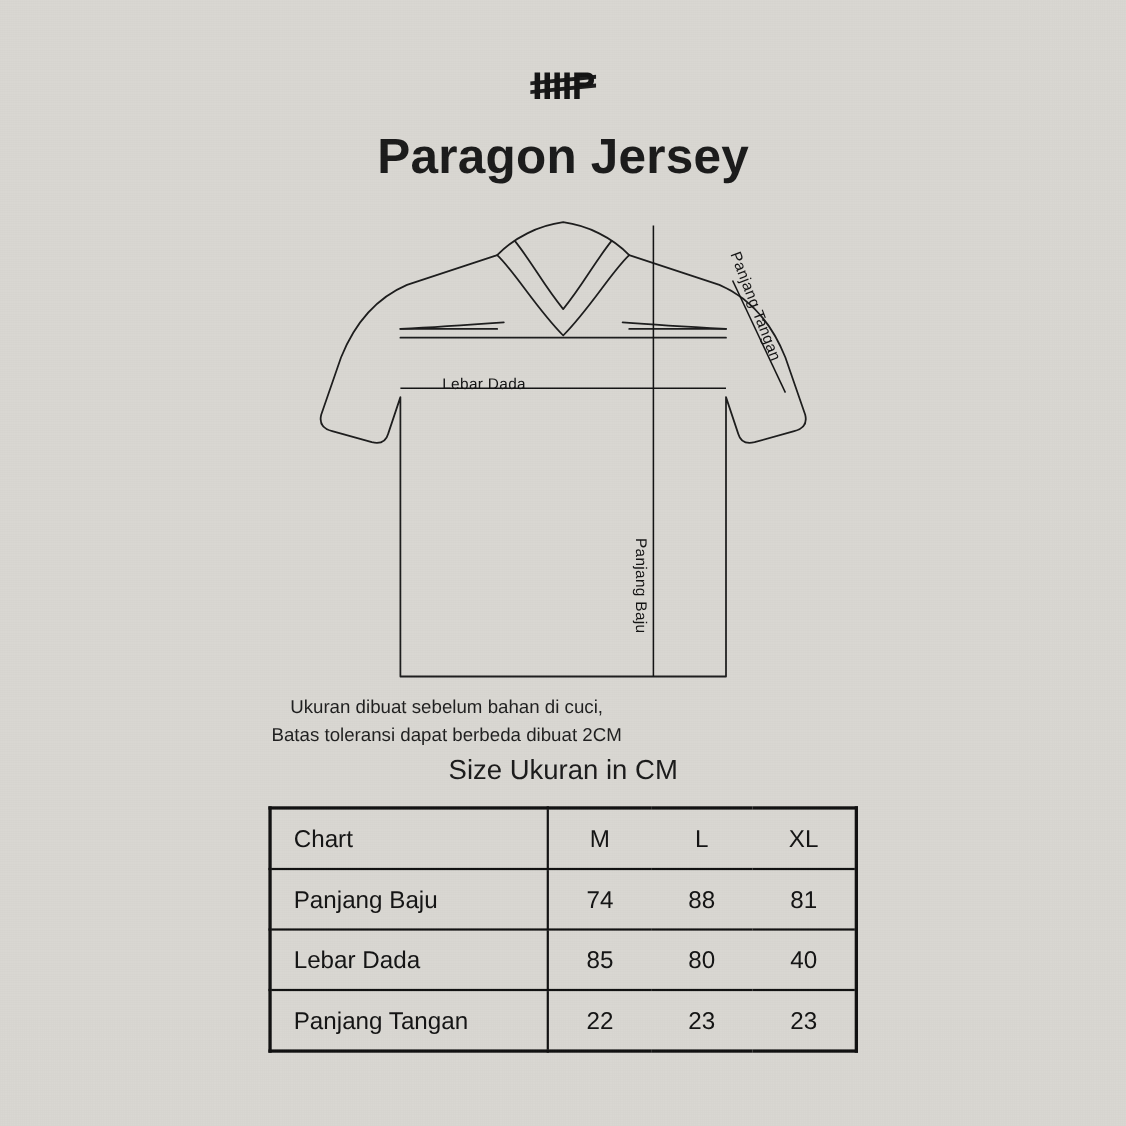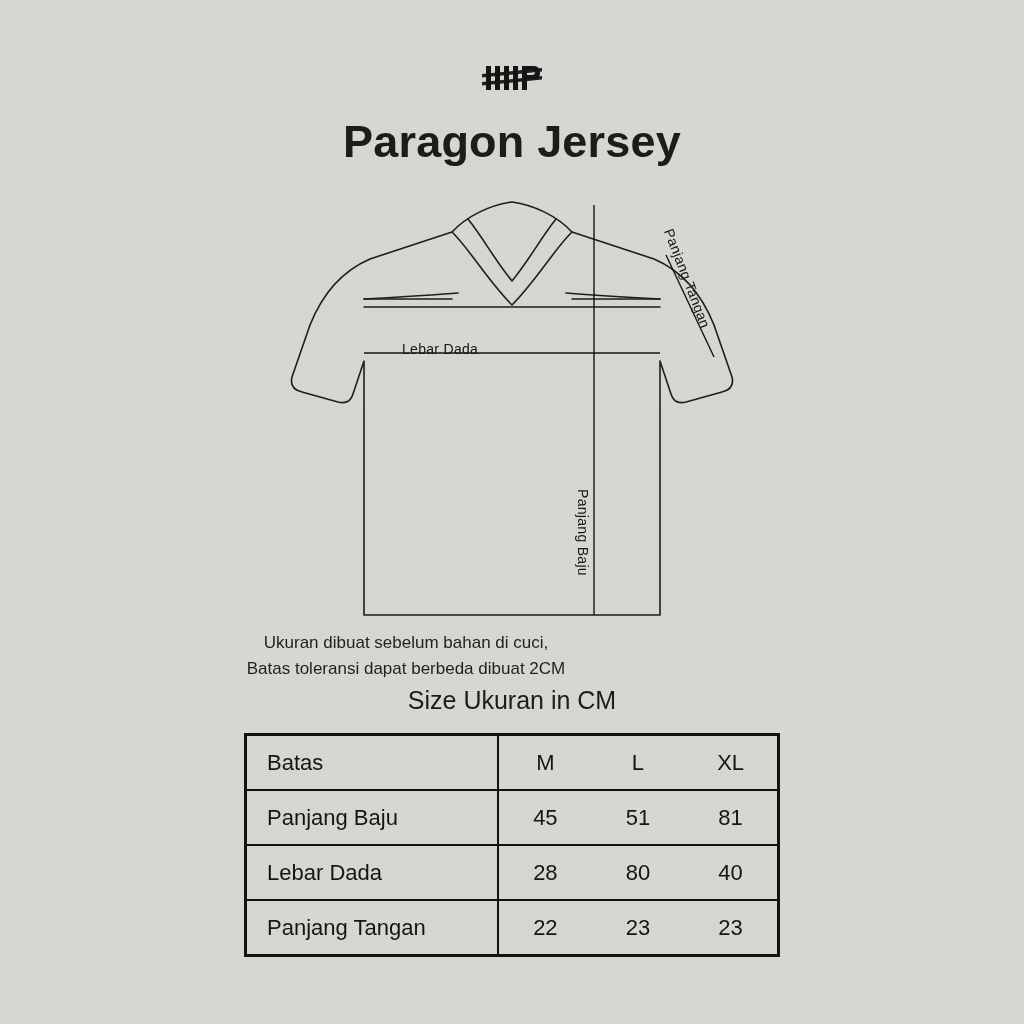--- a/index.html
+++ b/index.html
@@ -214,34 +214,34 @@
   <div class="notes">
     <div>Ukuran dibuat sebelum bahan di cuci,</div>
     <div>Batas toleransi dapat berbeda dibuat 2CM</div>
   </div>
 
   <div class="subtitle">Size Ukuran in CM</div>
 
   <table class="size-table">
     <tbody>
       <tr>
-        <td class="name">Batas</td>
+        <td class="name">Chart</td>
         <td class="val">M</td>
         <td class="val">L</td>
         <td class="val">XL</td>
       </tr>
       <tr>
         <td class="name">Panjang Baju</td>
-        <td class="val">45</td>
-        <td class="val">51</td>
+        <td class="val">74</td>
+        <td class="val">88</td>
         <td class="val">81</td>
       </tr>
       <tr>
         <td class="name">Lebar Dada</td>
-        <td class="val">28</td>
+        <td class="val">85</td>
         <td class="val">80</td>
         <td class="val">40</td>
       </tr>
       <tr>
         <td class="name">Panjang Tangan</td>
         <td class="val">22</td>
         <td class="val">23</td>
         <td class="val">23</td>
       </tr>
     </tbody>

